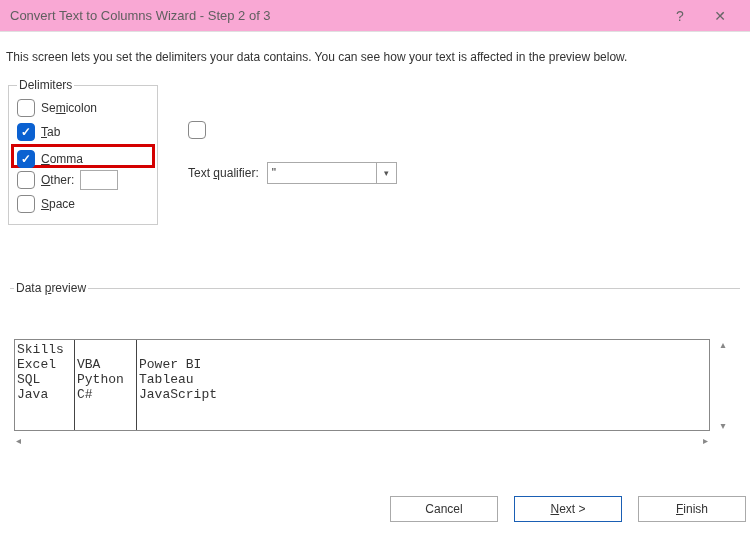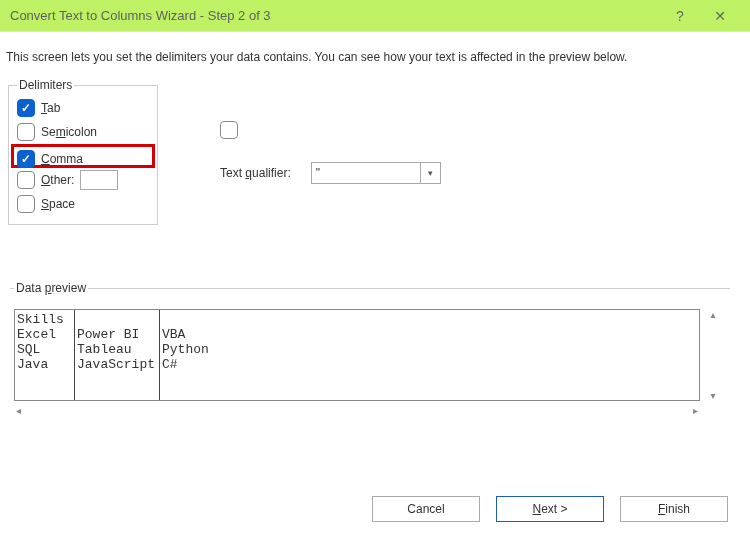--- a/index.html
+++ b/index.html
@@ -8,48 +8,47 @@
     font-family: "Segoe UI", Tahoma, sans-serif;
     font-size: 12px;
     background: #fff;
     width: 750px;
     height: 534px;
     overflow: hidden;
     color: #333;
   }
   .titlebar {
     height: 32px;
-    background: #bef264;
+    background: #f9a8d4;
     display: flex;
     align-items: center;
     padding: 0 10px;
     border-bottom: 1px solid #e0e0e0;
   }
   .titlebar-title {
     flex: 1;
     color: #5f5f5f;
     font-size: 13px;
   }
   .titlebar-btn {
     width: 40px;
     text-align: center;
     color: #666;
     font-size: 14px;
     cursor: default;
   }
   .content {
-    padding: 18px 16px 10px 6px;
+    padding: 18px 6px 10px 6px;
   }
   .instruction {
     padding: 0 0 14px 0;
   }
   .top-row {
     display: flex;
     align-items: flex-start;
-    gap: 32px;
   }
   fieldset.delimiters {
     width: 150px;
     margin: 0 0 0 2px;
     padding: 4px 8px 8px 8px;
     border: 1px solid #ccc;
   }
   fieldset legend {
     color: #333;
     padding: 0 2px;
@@ -91,21 +90,21 @@
     margin-left: 6px;
   }
   .right-opts {
     padding: 40px 0 0 30px;
   }
   .right-opts .row2 {
     margin-top: 20px;
     display: flex;
     align-items: center;
   }
-  .qual-label { margin-right: 20px; }
+  .qual-label { margin-right: 8px; }
   .select {
     width: 130px; height: 22px;
     border: 1px solid #aaa;
     display: flex; align-items: center;
     padding: 0 4px;
     position: relative;
     background: #fff;
   }
   .select-arrow {
     position: absolute;
@@ -115,20 +114,21 @@
     display: flex; align-items: center; justify-content: center;
     font-size: 9px; color: #555;
   }
   fieldset.preview {
     margin: 56px 4px 0 4px;
     border: 1px solid #ccc;
     border-left: none; border-right: none; border-bottom: none;
     padding: 14px 8px 8px 4px;
   }
   .preview-body {
+    margin-top: 30px;
     display: flex;
     align-items: stretch;
   }
   .preview-grid {
     flex: 1;
     border: 1px solid #888;
     height: 92px;
     overflow: hidden;
     font-family: "Courier New", monospace;
     font-size: 13px;
@@ -151,21 +151,21 @@
   .hscroll {
     margin: 4px 22px 0 0;
     height: 16px;
     display: flex; justify-content: space-between;
     color: #888;
     font-size: 10px;
     padding: 0 2px;
   }
   .buttons {
     position: absolute;
-    bottom: 12px; right: 22px;
+    bottom: 12px; right: 4px;
     display: flex;
     gap: 16px;
   }
   .btn {
     width: 108px; height: 26px;
     border: 1px solid #aaa;
     background: #fff;
     display: flex; align-items: center; justify-content: center;
     font-size: 12px;
   }
@@ -182,27 +182,27 @@
 </div>
 
 <div class="content">
   <div class="instruction">This screen lets you set the delimiters your data contains.  You can see how your text is affected in the preview below.</div>
 
   <div class="top-row">
     <fieldset class="delimiters">
       <legend>Delimiters</legend>
 
       <div class="cb-row">
+        <span class="cb"></span>
+        <span class="cb-label">Se<span class="und">m</span>icolon</span>
+      </div>
+
+      <div class="cb-row">
         <span class="cb checked"></span>
         <span class="cb-label"><span class="und">T</span><span></span>ab</span>
-      </div>
-
-      <div class="cb-row">
-        <span class="cb"></span>
-        <span class="cb-label">Se<span class="und">m</span>icolon</span>
       </div>
 
       <div class="highlight-box">
         <div class="cb-row">
           <span class="cb checked"></span>
           <span class="cb-label"><span class="und">C</span>omma</span>
         </div>
       </div>
 
       <div class="cb-row">
@@ -232,28 +232,28 @@
   </div>
 
   <fieldset class="preview">
     <legend>Data <span class="und">p</span>review</legend>
     <div class="preview-body">
       <div class="preview-grid">
         <div class="col" style="width:60px">Skills
 Excel
 SQL
 Java</div>
+        <div class="col" style="width:62px">
+VBA
+Python
+C#</div>
         <div class="col">
 Power BI
 Tableau
 JavaScript</div>
-        <div class="col" style="width:62px">
-VBA
-Python
-C#</div>
       </div>
       <div class="vscroll">
         <span>▴</span>
         <span>▾</span>
       </div>
     </div>
     <div class="hscroll">
       <span>◂</span>
       <span>▸</span>
     </div>

